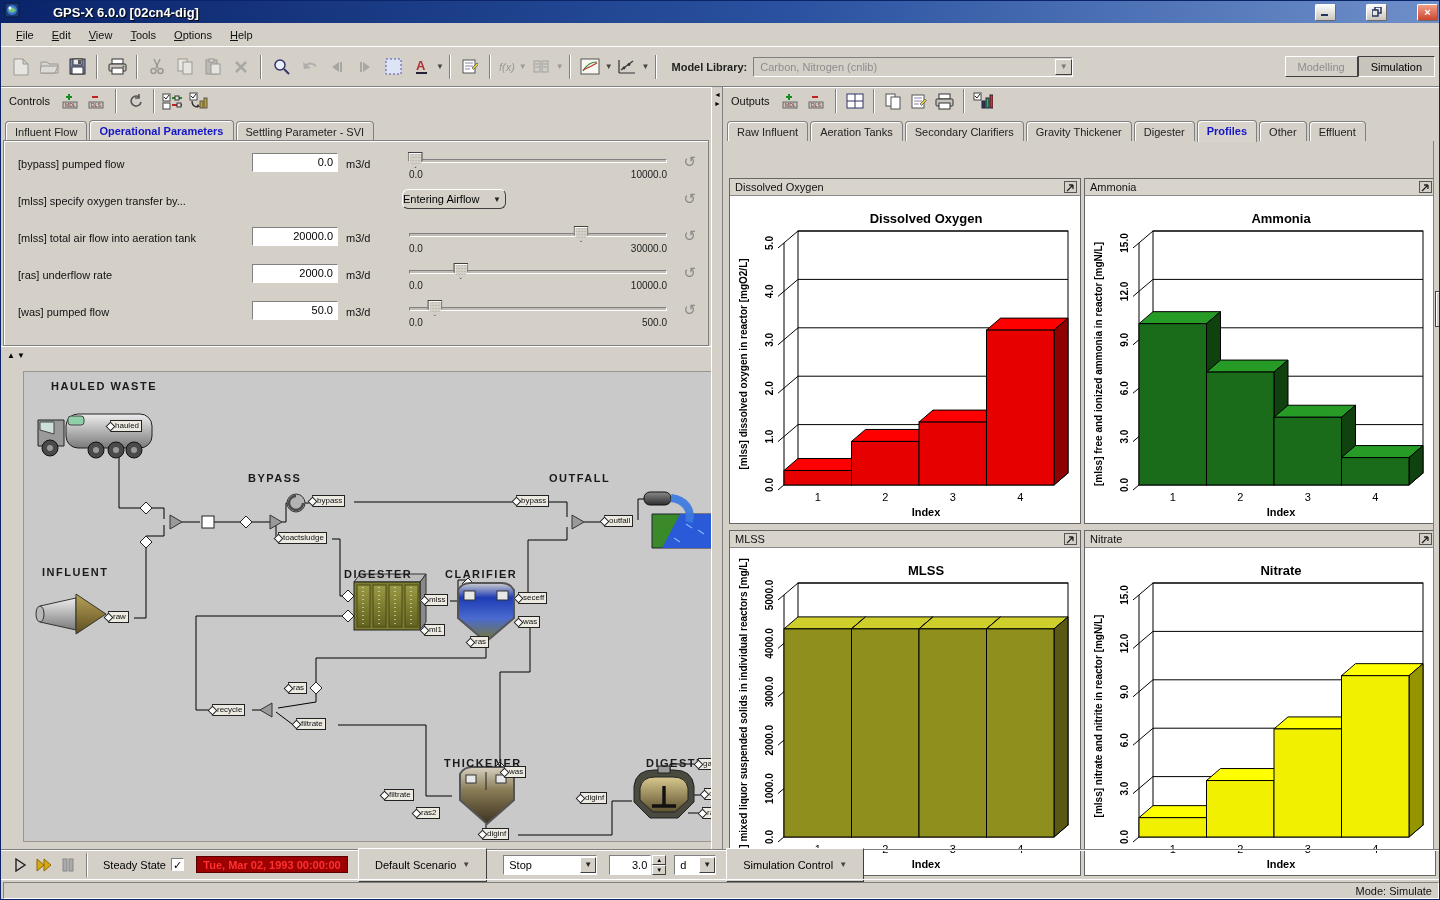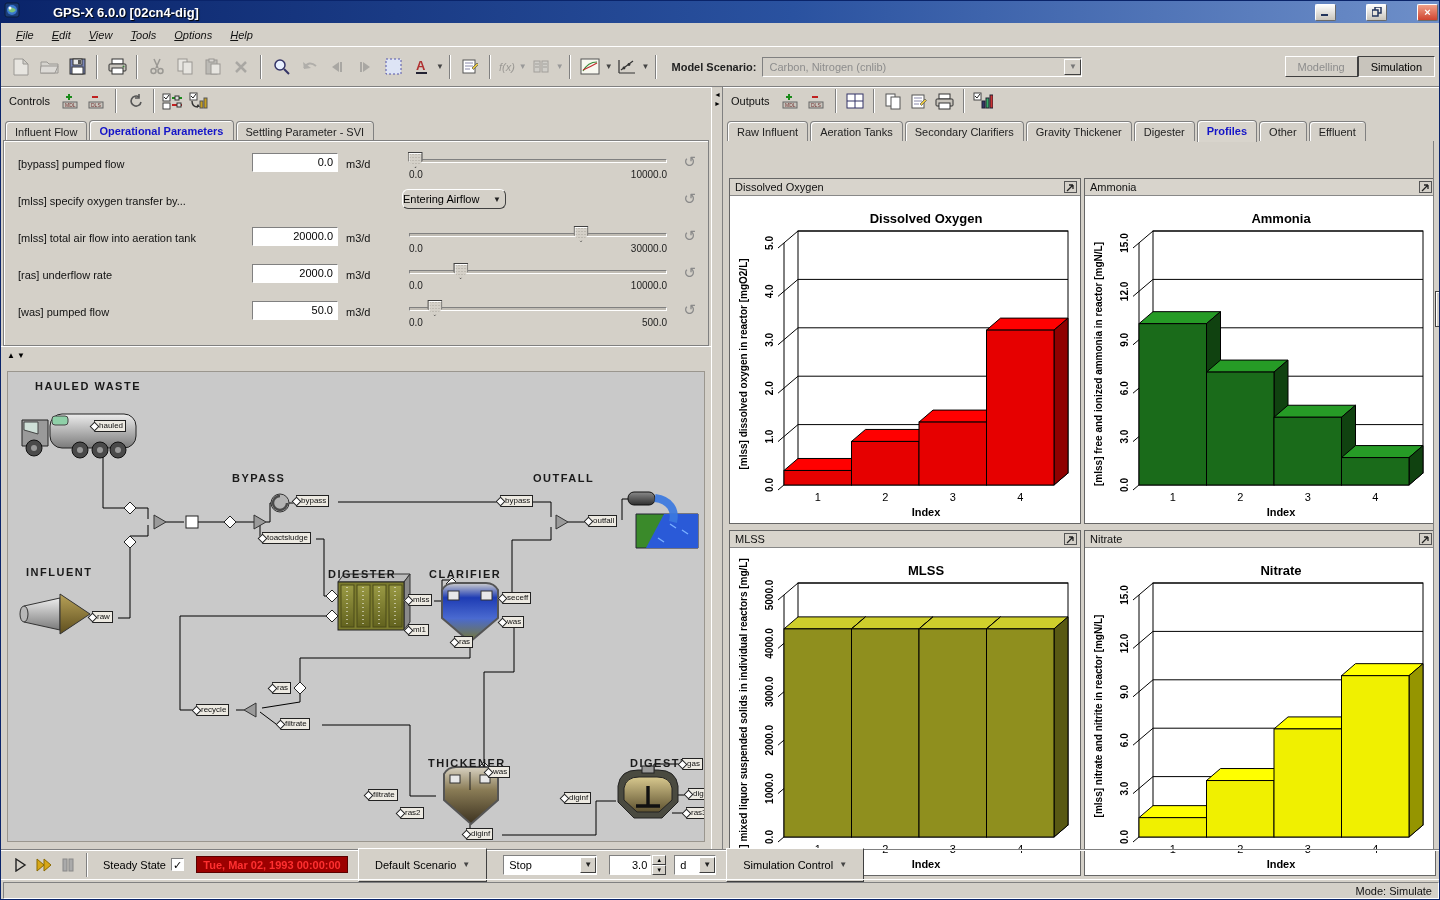--- a/index.html
+++ b/index.html
@@ -8,21 +8,21 @@
   
   .raised{border-top:1px solid #fff;border-left:1px solid #fff;border-right:1px solid #404040;border-bottom:1px solid #404040;background:#d4d0c8;}
   .sunken{border-top:1px solid #808080;border-left:1px solid #808080;border-right:1px solid #fff;border-bottom:1px solid #fff;background:#fff;}
   
   #titlebar{position:absolute;left:0;top:0;width:1440px;height:22px;background:linear-gradient(to right,#0a246a,#2a52a0 55%,#6e8fc9);display:flex;align-items:center;padding:0 3px;gap:28px;}
   #titlebar .ttl{color:#fff;font-weight:bold;font-size:13px;margin-left:5px;flex:1;text-shadow:1px 1px 1px #000;}
   .winbtn{width:21px;height:17px;margin-left:2px;display:flex;align-items:center;justify-content:center;font-size:11px;color:#0a246a;background:linear-gradient(#fdfdfd,#c9c5bc);border:1px solid #fff;border-right-color:#6a6a6a;border-bottom-color:#6a6a6a;border-radius:2px;}
   .winbtn.close{background:linear-gradient(#f0a088,#cf4430);color:#fff;font-weight:bold;}
   
   #menubar{position:absolute;left:0;top:22px;width:1440px;height:24px;display:flex;align-items:center;padding-left:6px;border-bottom:1px solid #fff;font-size:11px;}
-  .menu-item{display:inline-block;padding:3px 9px;color:#111;font-style:italic;}
+  .menu-item{display:inline-block;padding:3px 9px;color:#111;}
   .menu-item::first-letter{text-decoration:underline;}
   
   #toolbar{position:absolute;left:0;top:46px;width:1440px;height:40px;display:flex;align-items:center;padding:0 6px;border-bottom:1px solid #808080;box-shadow:0 1px 0 #fff;}
   .tbtn{width:26px;height:26px;display:flex;align-items:center;justify-content:center;margin:0 1px;}
   .tbtn svg{display:block;}
   .tbtn.dis{opacity:.45;filter:grayscale(1);}
   .tsep{width:2px;height:24px;border-left:1px solid #808080;border-right:1px solid #fff;margin:0 5px;}
   .ddarrow{font-size:8px;color:#444;margin-left:1px;}
   .ddarrow.dis{color:#999;}
   #ml-label{font-size:11px;font-weight:bold;margin:0 6px 0 10px;color:#222;}
@@ -55,21 +55,21 @@
   .slider-thumb{position:absolute;top:3px;width:15px;height:16px;background:#d4d0c8;background-image:radial-gradient(#a8a49c 14%,transparent 15%);background-size:3px 3px;border:1px solid #404040;box-shadow:inset 1px 1px 0 #fff;clip-path:polygon(0 0,100% 0,100% 55%,50% 100%,0 55%);}
   .slider-min{position:absolute;left:0;top:20px;font-size:10px;color:#222;}
   .slider-max{position:absolute;right:0;top:20px;font-size:10px;color:#222;}
   .reset-btn{position:absolute;right:12px;top:8px;font-size:15px;color:#8a8a8a;line-height:14px;}
   .pcombo{position:absolute;left:398px;top:5px;width:104px;height:20px;display:flex;align-items:center;font-size:11px;border-radius:6px;}
   .pcombo .cbtn{margin-left:auto;font-size:8px;color:#222;padding-right:4px;}
   
   #divider{position:absolute;left:0;top:345px;width:710px;height:18px;border-top:1px solid #fff;display:flex;align-items:center;padding-left:6px;}
   #divider .arrows{font-size:8px;color:#000;letter-spacing:2px;}
   
-  #diagram-frame{position:absolute;left:0;top:363px;width:710px;height:485px;background:#d4d0c8;background-image:radial-gradient(#b5b1a9 16%,transparent 17%);background-size:4px 4px;text-align:center;}
+  #diagram-frame{position:absolute;left:16px;top:363px;width:710px;height:485px;background:#d4d0c8;background-image:radial-gradient(#b5b1a9 16%,transparent 17%);background-size:4px 4px;text-align:center;}
   #diagram{position:absolute;left:6px;top:7px;width:698px;height:471px;background:#c9c9c9;border:1px solid #9a968e;overflow:hidden;}
   #diagram svg{position:absolute;left:0;top:0;}
   .dlabel{position:absolute;font-size:11px;font-weight:bold;letter-spacing:1.5px;color:#1a1a1a;white-space:nowrap;}
   .tag{position:absolute;font-size:8px;line-height:10px;height:12px;background:#edeae2;border:1px solid #222;padding:0 2px 0 4px;color:#111;white-space:nowrap;}
   .tag::before{content:"";position:absolute;left:-4px;top:2px;width:5px;height:5px;background:#fff;border:1px solid #222;transform:rotate(45deg);}
   
   #vsplit{position:absolute;left:710px;top:86px;width:12px;height:762px;background:#d4d0c8;background-image:radial-gradient(#aaa69e 18%,transparent 19%);background-size:4px 4px;border-left:1px solid #fff;border-right:1px solid #808080;}
   #vsplit .arr{position:absolute;left:2px;font-size:7px;color:#000;line-height:7px;}
   
   #chart-grid{position:absolute;left:722px;top:140px;width:718px;height:708px;}
@@ -268,21 +268,21 @@
     <span class="tbtn">
         <svg width="20" height="17">
           <path d="M2,15 v-13 M2,15 h16" stroke="#333" stroke-width="1.2"></path>
           <path d="M4,12 L16,3" stroke="#333" stroke-width="1.2"></path>
           <circle cx="7" cy="10" r="1.4" fill="#333"></circle>
           <circle cx="12" cy="6.5" r="1.4" fill="#333"></circle>
         </svg>
       </span>
     <span class="ddarrow">▼</span>
     <span class="tsep"></span>
-    <span id="ml-label">Model Scenario:</span>
+    <span id="ml-label">Model Library:</span>
     <span id="ml-combo">
       <span>Carbon, Nitrogen (cnlib)</span>
       <span class="cbtn raised">▼</span>
     </span>
     <span id="mode-buttons">
       <span class="modebtn off raised">Modelling</span>
       <span class="modebtn on">Simulation</span>
     </span>
   </div>
 

